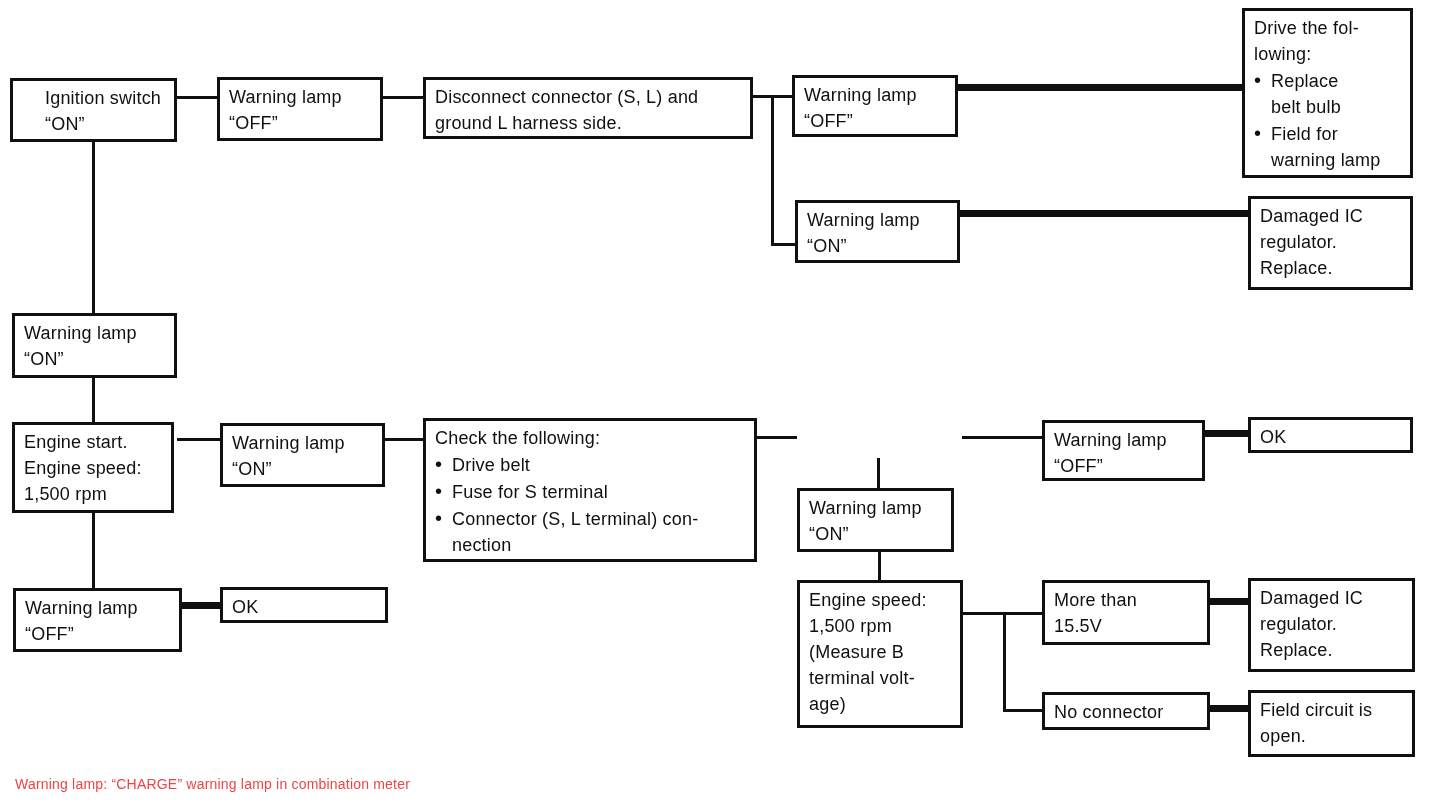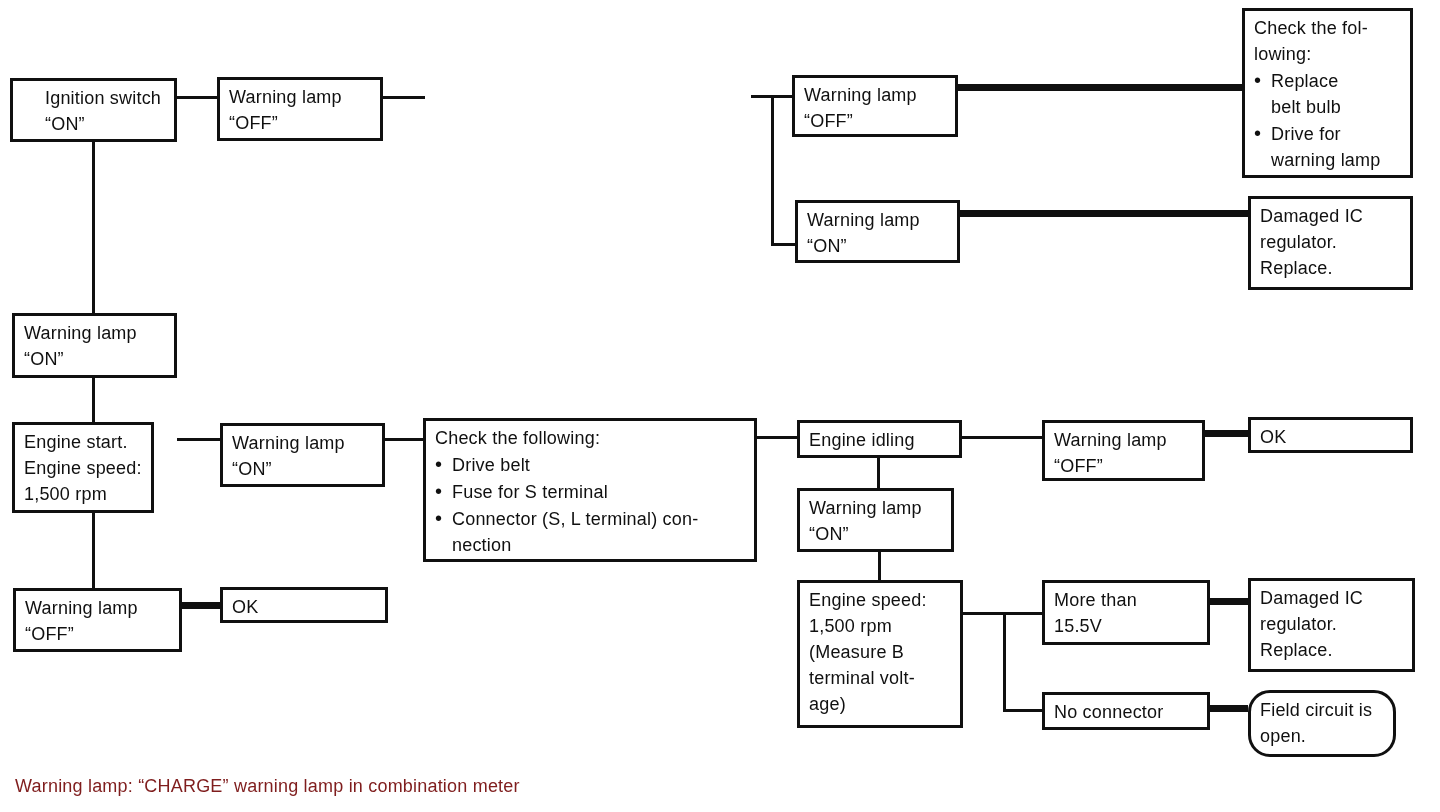--- a/index.html
+++ b/index.html
@@ -32,23 +32,23 @@
   }
   .ln.ind { padding-left: 17px; }
   .seg {
     position: absolute;
     background: #101010;
   }
   .footnote {
     position: absolute;
     left: 15px;
     top: 776px;
-    font-size: 18px;
+    font-size: 14px;
     letter-spacing: 0.2px;
-    color: #7f1d1d;
+    color: #ef4444;
   }
 </style>
 </head>
 <body>
 
 <div class="canvas">
   <div class="footnote">Warning lamp: “CHARGE” warning lamp in combination meter</div>
 <div class="seg" style="left: 177px; top: 96px; width: 40px; height: 3px;"></div>
     <div class="seg" style="left: 383px; top: 96px; width: 42px; height: 3px;"></div>
     <div class="seg" style="left: 751px; top: 95px; width: 44px; height: 3px;"></div>
@@ -73,63 +73,64 @@
     <div class="seg" style="left: 1210px; top: 705px; width: 38px; height: 7px;"></div>
     <div class="seg" style="left: 182px; top: 602px; width: 38px; height: 7px;"></div>
     <div class="box" style="left: 10px; top: 78px; width: 167px; height: 64px; padding-left: 32px;">
       <div class="ln">Ignition switch</div>
       <div class="ln">“ON”</div>
     </div>
     <div class="box" style="left: 217px; top: 77px; width: 166px; height: 64px;">
       <div class="ln">Warning lamp</div>
       <div class="ln">“OFF”</div>
     </div>
+    <div class="box" style="left: 423px; top: 77px; width: 330px; height: 62px;">
+      <div class="ln">Disconnect connector (S, L) and</div>
+      <div class="ln">ground L harness side.</div>
+    </div>
     <div class="box" style="left: 792px; top: 75px; width: 166px; height: 62px;">
       <div class="ln">Warning lamp</div>
       <div class="ln">“OFF”</div>
     </div>
     <div class="box" style="left: 1242px; top: 8px; width: 171px; height: 170px;">
-      <div class="ln">Check the fol-</div>
+      <div class="ln">Drive the fol-</div>
       <div class="ln">lowing:</div>
       <div class="ln bullet">Replace</div>
       <div class="ln ind">belt bulb</div>
-      <div class="ln bullet">Drive for</div>
+      <div class="ln bullet">Field for</div>
       <div class="ln ind">warning lamp</div>
     </div>
     <div class="box" style="left: 795px; top: 200px; width: 165px; height: 63px;">
       <div class="ln">Warning lamp</div>
       <div class="ln">“ON”</div>
     </div>
     <div class="box" style="left: 1248px; top: 196px; width: 165px; height: 94px;">
       <div class="ln">Damaged IC</div>
       <div class="ln">regulator.</div>
       <div class="ln">Replace.</div>
     </div>
     <div class="box" style="left: 12px; top: 313px; width: 165px; height: 65px;">
       <div class="ln">Warning lamp</div>
       <div class="ln">“ON”</div>
     </div>
-    <div class="box" style="left: 12px; top: 422px; width: 142px; height: 91px;">
+    <div class="box" style="left: 12px; top: 422px; width: 162px; height: 91px;">
       <div class="ln">Engine start.</div>
       <div class="ln">Engine speed:</div>
       <div class="ln">1,500 rpm</div>
     </div>
     <div class="box" style="left: 220px; top: 423px; width: 165px; height: 64px;">
       <div class="ln">Warning lamp</div>
       <div class="ln">“ON”</div>
     </div>
     <div class="box" style="left: 423px; top: 418px; width: 334px; height: 144px;">
       <div class="ln">Check the following:</div>
       <div class="ln bullet">Drive belt</div>
       <div class="ln bullet">Fuse for S terminal</div>
       <div class="ln bullet">Connector (S, L terminal) con-</div>
       <div class="ln ind">nection</div>
-    </div>
-    <div class="box" style="left: 797px; top: 420px; width: 165px; height: 38px;">
-      <div class="ln">Engine idling</div>
     </div>
     <div class="box" style="left: 1042px; top: 420px; width: 163px; height: 61px;">
       <div class="ln">Warning lamp</div>
       <div class="ln">“OFF”</div>
     </div>
     <div class="box" style="left: 1248px; top: 417px; width: 165px; height: 36px;">
       <div class="ln">OK</div>
     </div>
     <div class="box" style="left: 797px; top: 488px; width: 157px; height: 64px;">
       <div class="ln">Warning lamp</div>
@@ -154,17 +155,17 @@
       <div class="ln">15.5V</div>
     </div>
     <div class="box" style="left: 1248px; top: 578px; width: 167px; height: 94px;">
       <div class="ln">Damaged IC</div>
       <div class="ln">regulator.</div>
       <div class="ln">Replace.</div>
     </div>
     <div class="box" style="left: 1042px; top: 692px; width: 168px; height: 38px;">
       <div class="ln">No connector</div>
     </div>
-    <div class="box" style="left: 1248px; top: 690px; width: 148px; height: 67px; border-radius: 22px;">
+    <div class="box" style="left: 1248px; top: 690px; width: 167px; height: 67px;">
       <div class="ln">Field circuit is</div>
       <div class="ln">open.</div>
     </div>
   </div>
 
 </body></html>

